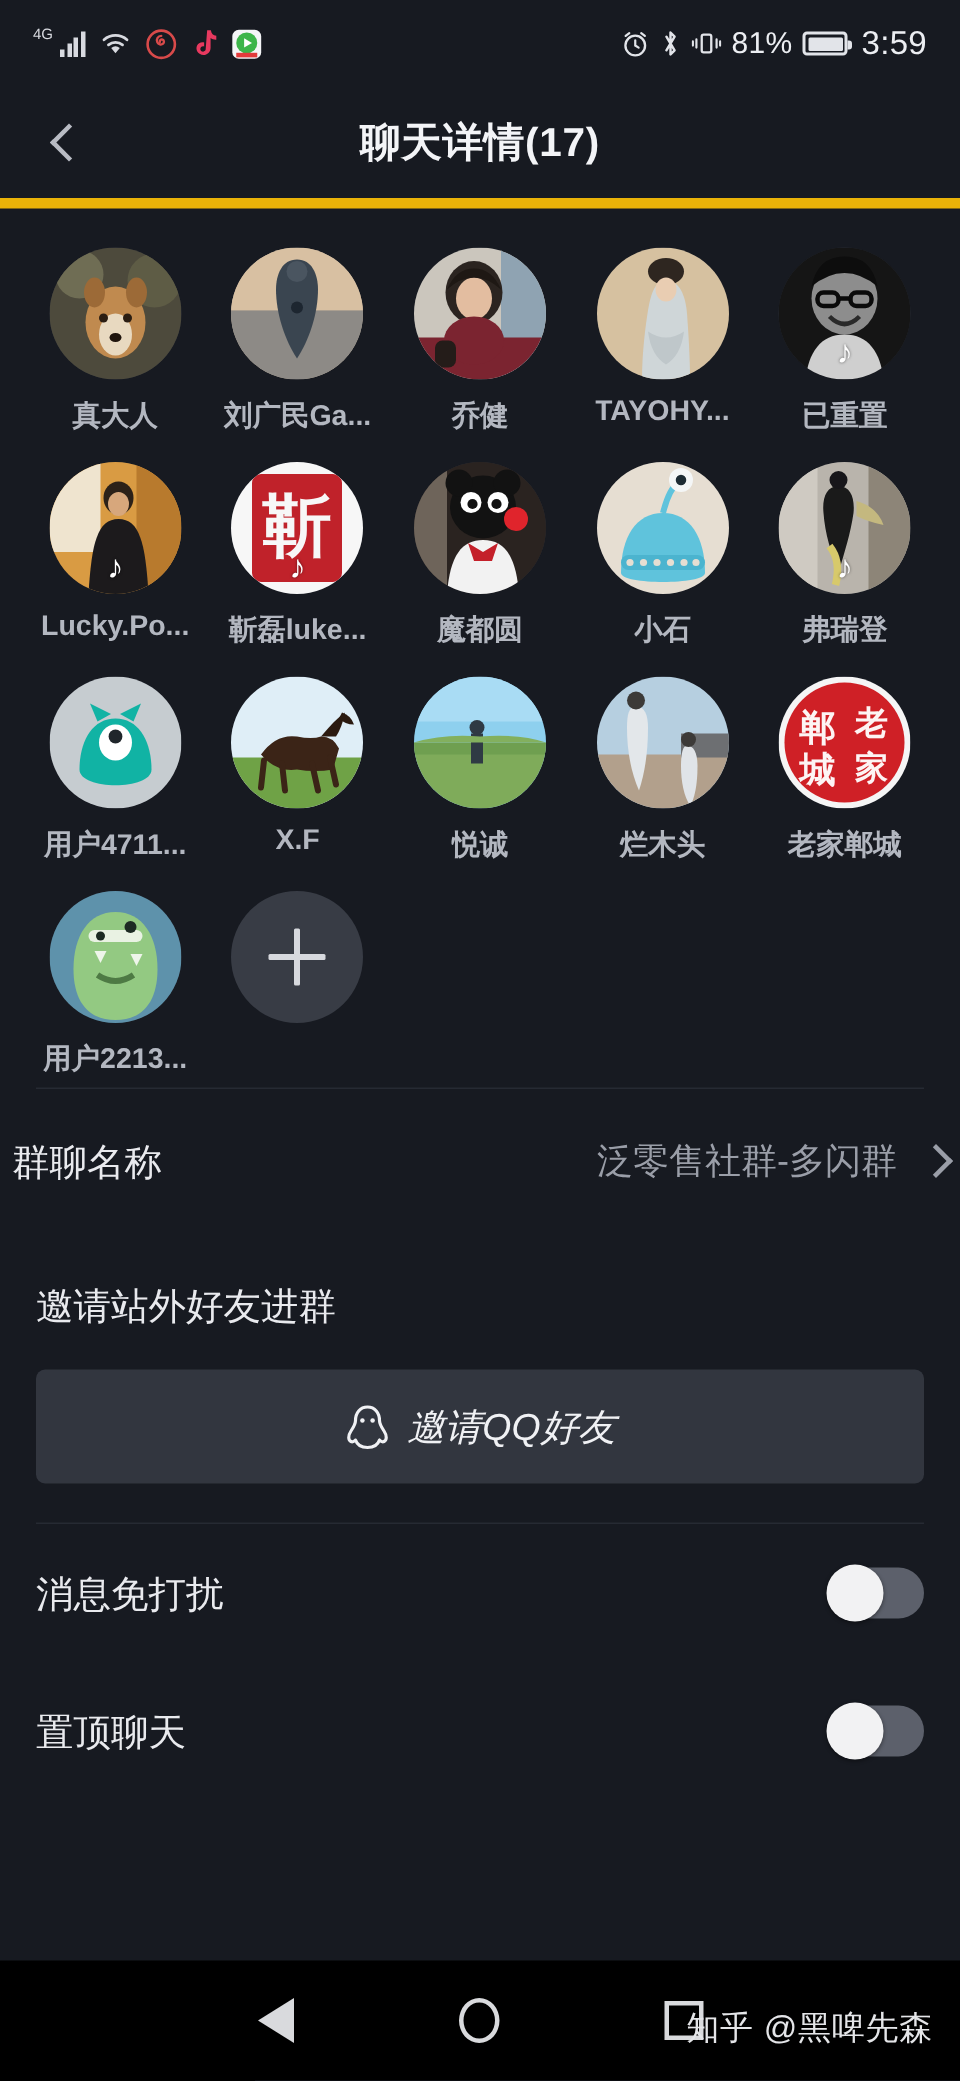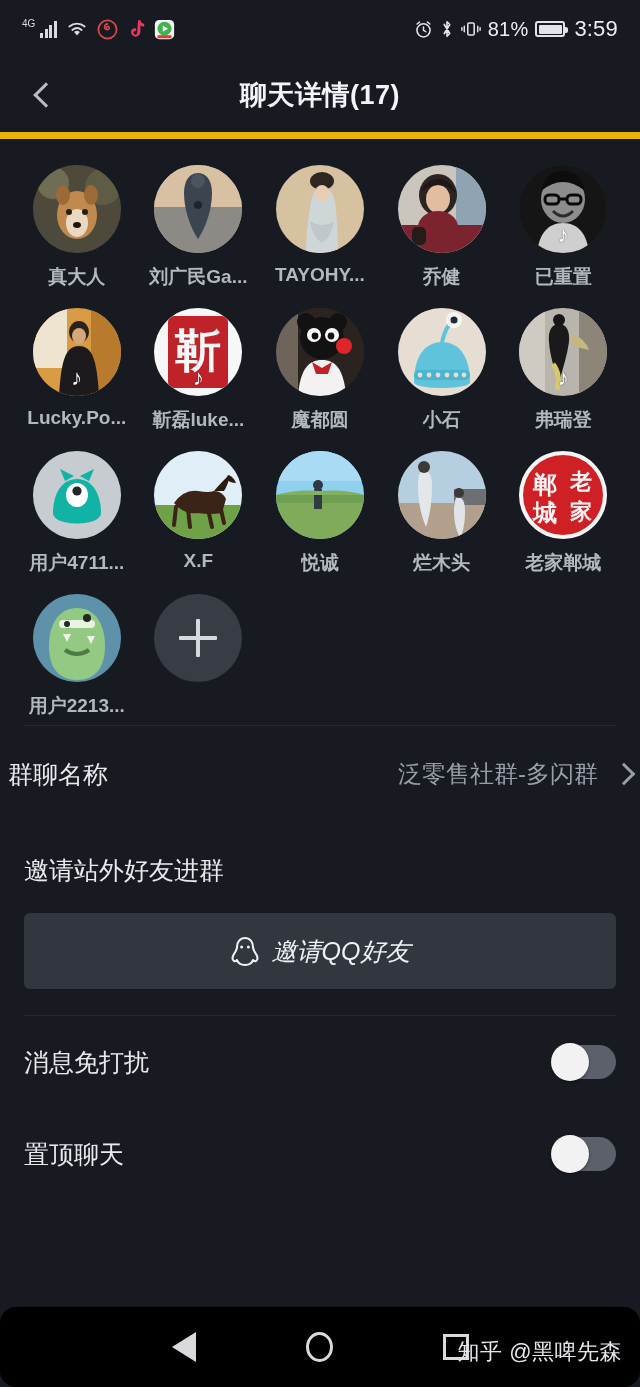--- a/index.html
+++ b/index.html
@@ -202,21 +202,20 @@
 
   .spacer { flex: 1 1 auto; }
 
   
   .navbar {
     height: 80px; flex: 0 0 80px;
     background: #000000;
     display: flex; align-items: center; justify-content: center;
     gap: 110px;
     position: relative;
-    border-radius: 16px;
   }
   .nav-back {
     width: 0; height: 0;
     border-top: 15px solid transparent;
     border-bottom: 15px solid transparent;
     border-right: 24px solid #d9dadd;
     cursor: pointer;
   }
   .nav-home {
     width: 27px; height: 30px; border-radius: 50%;
@@ -338,44 +337,44 @@
           <circle cx="44" cy="16" r="7" fill="#4a5560"></circle>
           <circle cx="44" cy="40" r="4" fill="#1d2630"></circle>
         </svg>
       </div>
       <div class="member-name">刘广民Ga...</div>
     </div>
 
     <div class="member">
       <div class="avatar">
         <svg class="art" viewBox="0 0 88 88" preserveAspectRatio="xMidYMid slice">
-          <rect width="88" height="88" fill="#d6c1a0"></rect>
-          <ellipse cx="46" cy="16" rx="12" ry="9" fill="#2e2620"></ellipse>
-          <path d="M46 22 c9 0 13 10 14 22 c1 14 2 30 2 44 H30 c0-16 2-34 4-46 c2-12 5-20 12-20z" fill="#cfd6d8"></path>
-          <ellipse cx="46" cy="28" rx="7" ry="8" fill="#e9cdb2"></ellipse>
-          <path d="M34 56 q12 8 24 0 q-2 16-12 22 q-10-6-12-22z" fill="#bfc7ca"></path>
-        </svg>
-      </div>
-      <div class="member-name">TAYOHY...</div>
-    </div>
-
-    <div class="member">
-      <div class="avatar">
-        <svg class="art" viewBox="0 0 88 88" preserveAspectRatio="xMidYMid slice">
           <rect width="88" height="88" fill="#cbc6bd"></rect>
           <rect x="58" width="30" height="88" fill="#8fa3b2"></rect>
           <rect y="60" width="88" height="28" fill="#7b2430"></rect>
           <ellipse cx="40" cy="30" rx="19" ry="21" fill="#2b2420"></ellipse>
           <ellipse cx="40" cy="34" rx="12" ry="14" fill="#e3bda0"></ellipse>
           <path d="M22 28 q18-16 36 0 q-6-14-18-14 q-12 0-18 14z" fill="#1e1814"></path>
           <ellipse cx="40" cy="62" rx="20" ry="16" fill="#7b2430"></ellipse>
           <rect x="14" y="62" width="14" height="18" rx="5" fill="#241c19"></rect>
         </svg>
       </div>
       <div class="member-name">乔健</div>
+    </div>
+
+    <div class="member">
+      <div class="avatar">
+        <svg class="art" viewBox="0 0 88 88" preserveAspectRatio="xMidYMid slice">
+          <rect width="88" height="88" fill="#d6c1a0"></rect>
+          <ellipse cx="46" cy="16" rx="12" ry="9" fill="#2e2620"></ellipse>
+          <path d="M46 22 c9 0 13 10 14 22 c1 14 2 30 2 44 H30 c0-16 2-34 4-46 c2-12 5-20 12-20z" fill="#cfd6d8"></path>
+          <ellipse cx="46" cy="28" rx="7" ry="8" fill="#e9cdb2"></ellipse>
+          <path d="M34 56 q12 8 24 0 q-2 16-12 22 q-10-6-12-22z" fill="#bfc7ca"></path>
+        </svg>
+      </div>
+      <div class="member-name">TAYOHY...</div>
     </div>
 
 
     <div class="member">
       <div class="avatar">
         <svg class="art" viewBox="0 0 88 88" preserveAspectRatio="xMidYMid slice">
           <rect width="88" height="88" fill="#151515"></rect>
           <ellipse cx="44" cy="34" rx="22" ry="24" fill="#8d8d8d"></ellipse>
           <path d="M22 26 q22-18 44 0 q-4-20-22-20 q-18 0-22 20z" fill="#0d0d0d"></path>
           <rect x="26" y="30" width="14" height="9" rx="4" fill="none" stroke="#0a0a0a" stroke-width="3"></rect>

